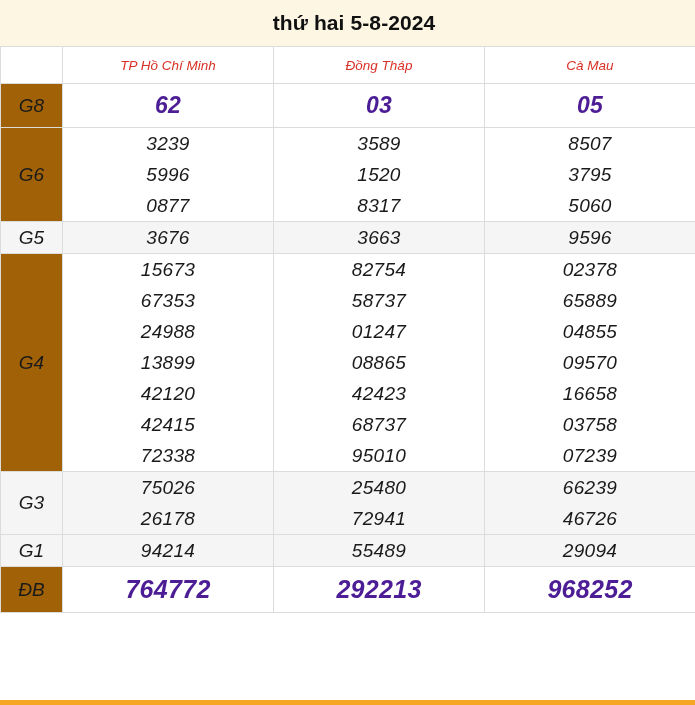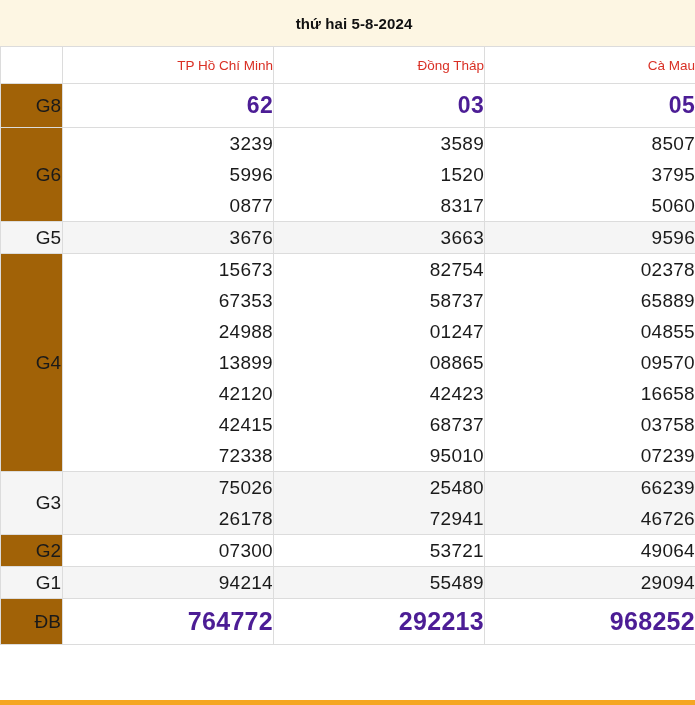--- a/index.html
+++ b/index.html
@@ -28,37 +28,38 @@
     justify-content: center;
     box-sizing: border-box;
   }
   .header-title {
     font-size: 17px;
     color: #d93025;
     font-weight: bold;
     letter-spacing: 0.1px;
   }
   .header-date {
-    font-size: 15px;
+    font-size: 21px;
     color: #111111;
     font-weight: bold;
     margin-left: 13px;
     letter-spacing: 0.1px;
   }
   table.results {
     border-collapse: collapse;
     width: 695px;
     table-layout: fixed;
   }
   table.results td {
     border: 1px solid #dcdcdc;
-    text-align: right;
+    text-align: center;
     vertical-align: middle;
     color: #1a1a1a;
     font-size: 19px;
+    font-style: italic;
   }
   .col-label { width: 62px; }
   .col-prov { width: 211px; }
   tr.provinces td {
     height: 28px;
     font-size: 13.5px;
     color: #d93025;
     background: #ffffff;
     font-weight: normal;
     padding: 4px 0;
@@ -220,32 +221,20 @@
         <td class="numcell">
           <span class="nline">25480</span>
           <span class="nline">72941</span>
         </td>
         <td class="numcell">
           <span class="nline">66239</span>
           <span class="nline">46726</span>
         </td>
       </tr>
 
-      <tr>
-        <td class="label">G2</td>
-        <td class="numcell">
-          <span class="nline">07300</span>
-        </td>
-        <td class="numcell">
-          <span class="nline">53721</span>
-        </td>
-        <td class="numcell">
-          <span class="nline">49064</span>
-        </td>
-      </tr>
 
       <tr class="shaded">
         <td class="label">G1</td>
         <td class="numcell">
           <span class="nline">94214</span>
         </td>
         <td class="numcell">
           <span class="nline">55489</span>
         </td>
         <td class="numcell">

